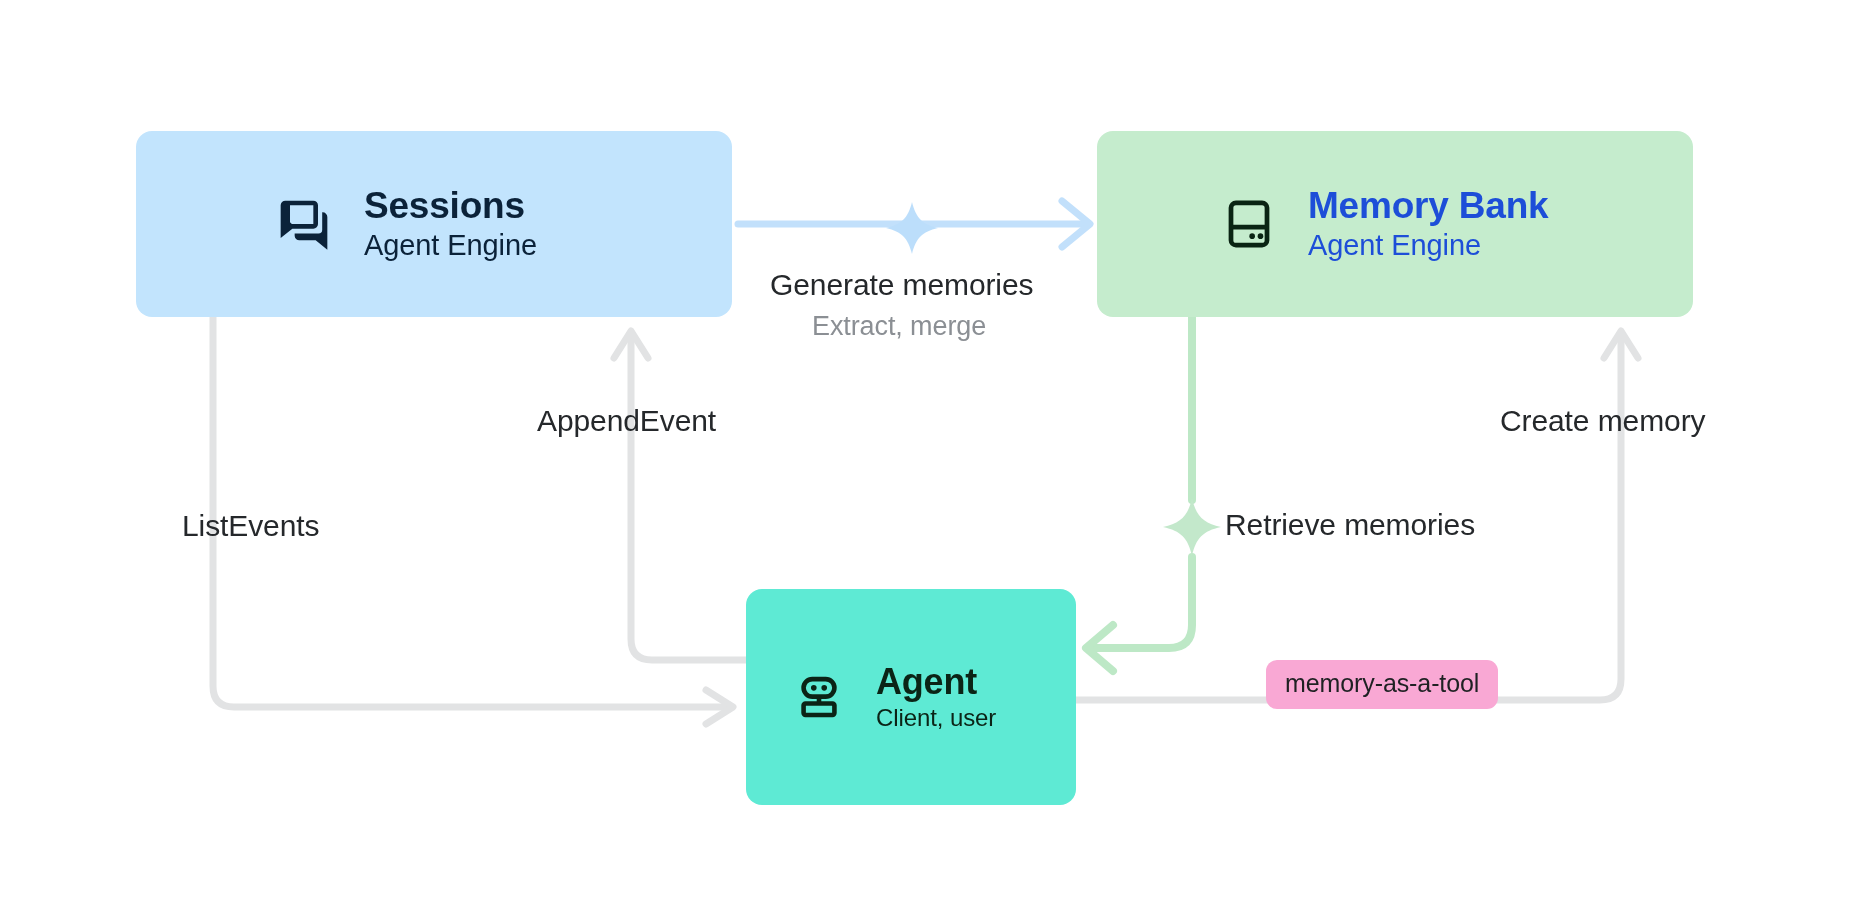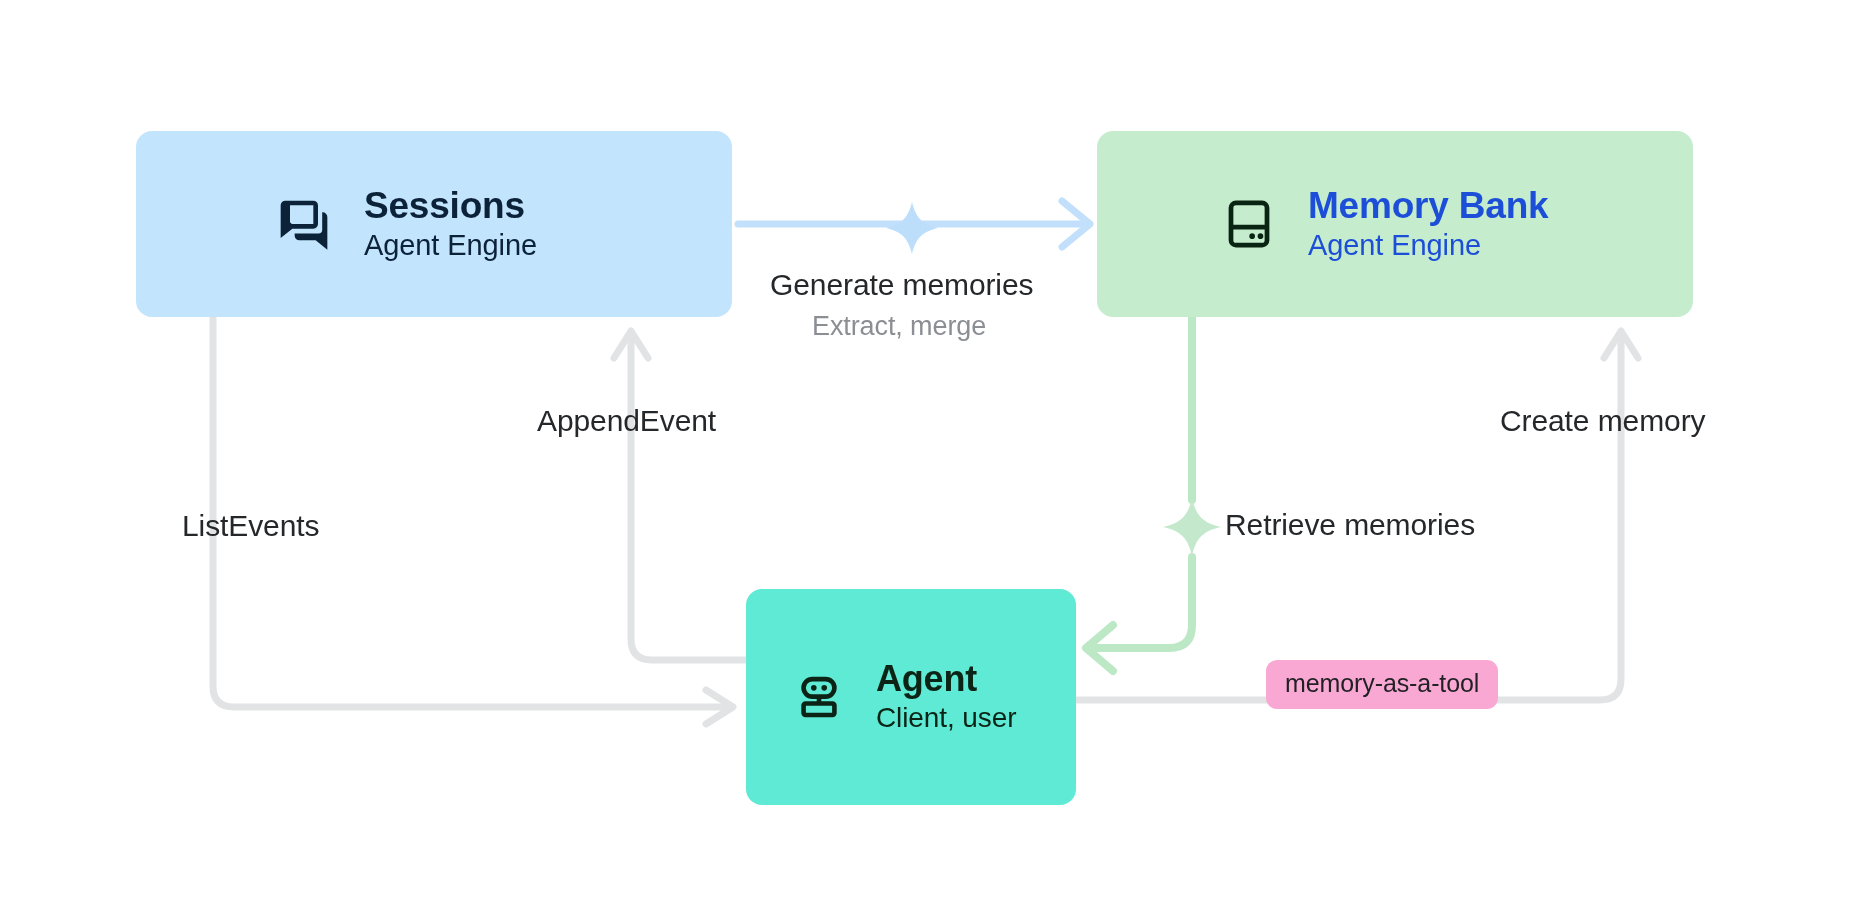--- a/index.html
+++ b/index.html
@@ -91,21 +91,21 @@
     left: 746px;
     top: 589px;
     width: 330px;
     height: 216px;
     background: #5eead4;
     padding-left: 48px;
   }
   #node-agent .node-title,
   #node-agent .node-sub { color: #0b2416; }
   #node-agent .node-title { font-size: 36px; }
-  #node-agent .node-sub { font-size: 28px; text-align: center; }
+  #node-agent .node-sub { font-size: 24px; text-align: center; }
 
   
   .edge-label {
     position: absolute;
     font-size: 30px;
     color: #25282b;
     letter-spacing: -0.1px;
     white-space: nowrap;
   }
   .edge-sub {

